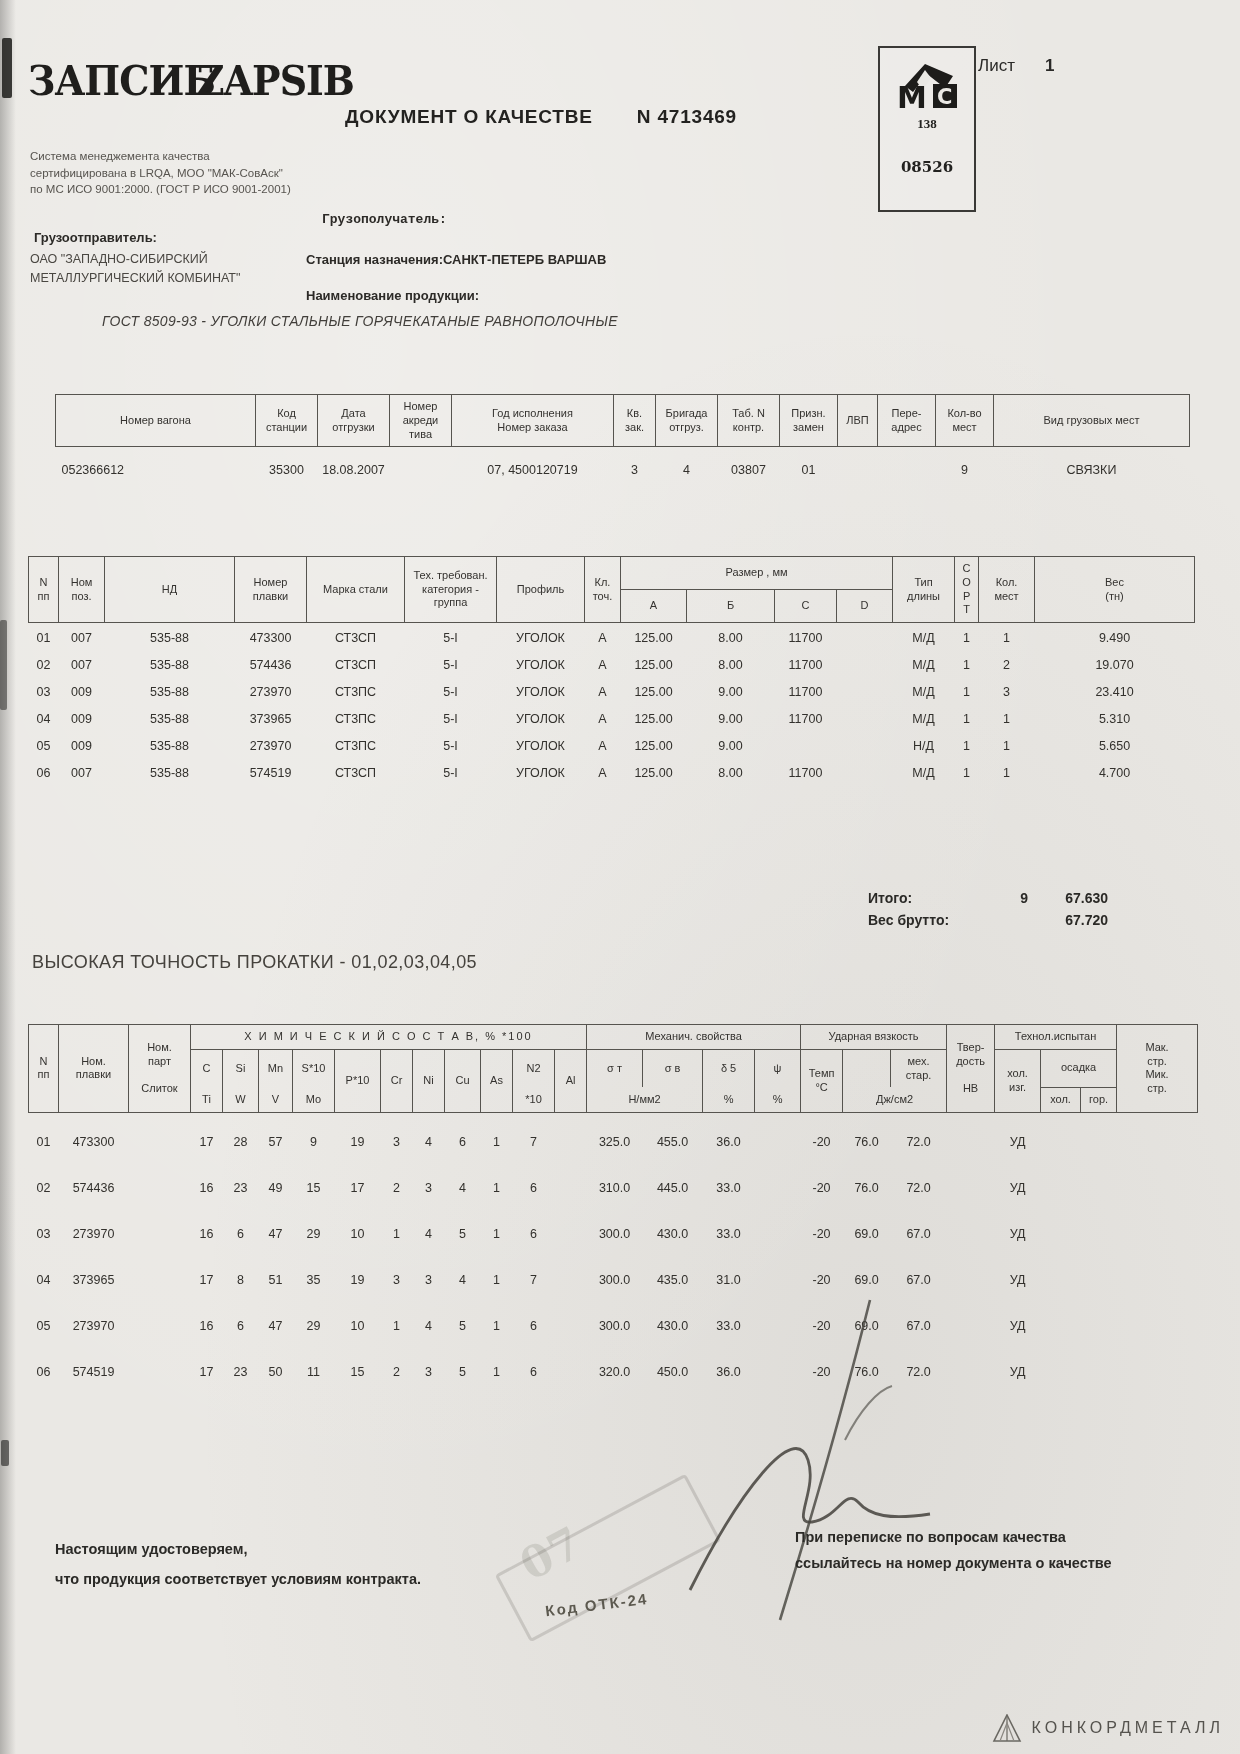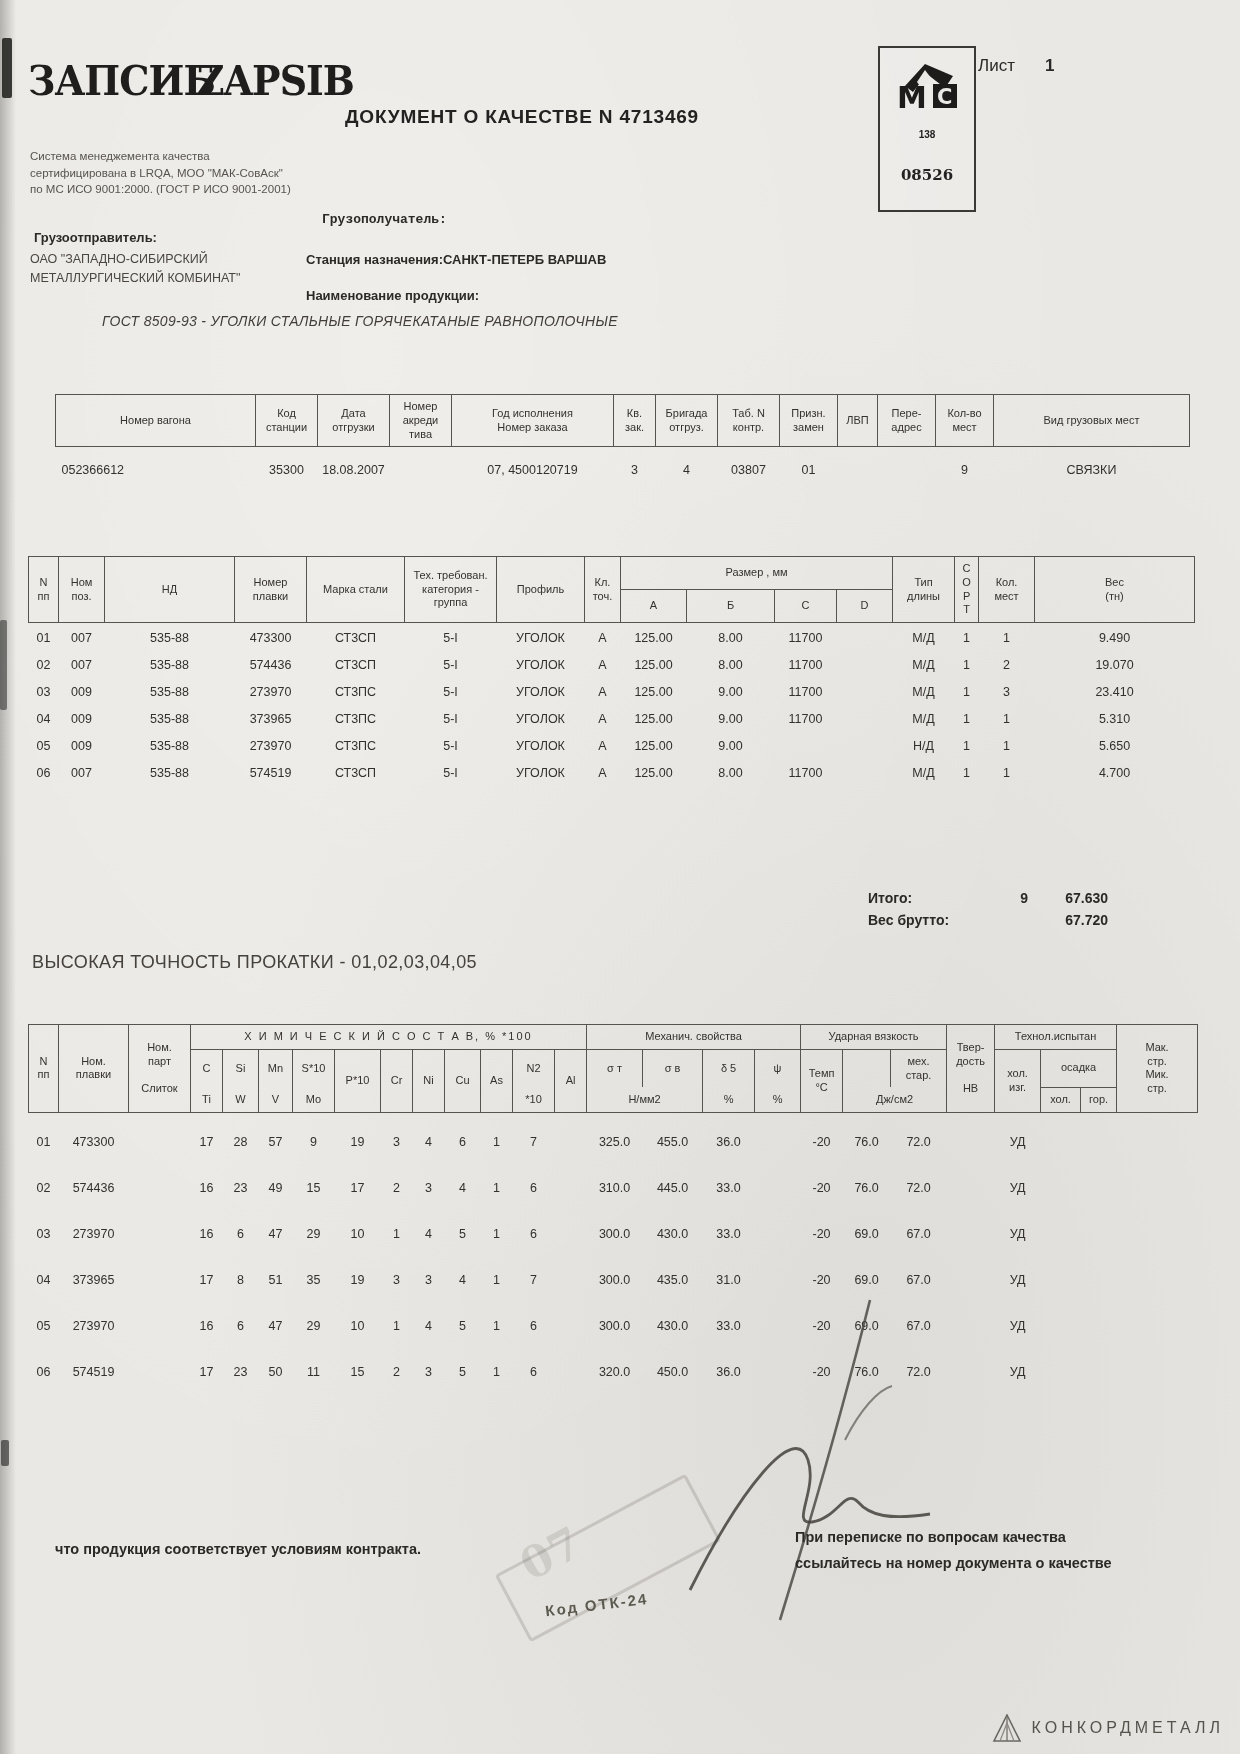--- a/index.html
+++ b/index.html
@@ -18,24 +18,24 @@
   .mark{background:#1c1c1a;border-radius:2px;opacity:.85;}
   
   .logo-block{left:28px;top:52px;width:300px;}
   .logo-row{display:flex;align-items:center;}
   .logo-txt{font-family:"DejaVu Serif", serif;font-weight:bold;font-size:38px;letter-spacing:-1px;color:#1f1e1c;transform:scaleY(1.08);}
   .bear{width:52px;height:46px;margin:0 -8px 10px -10px;border-radius:48% 52% 55% 45%;
     background:radial-gradient(circle at 40% 35%, #b9b6b1 0 18%, #6a6762 40%, #2f2e2b 75%);
     box-shadow:0 0 0 2px rgba(40,40,38,.5) inset;}
   .cert-text{left:30px;top:148px;width:268px;font-size:11.5px;line-height:1.45;color:#57544f;}
   .doc-title{left:345px;top:106px;font-size:19px;font-weight:bold;letter-spacing:.8px;color:#232220;}
-  .doc-title .num{}
+  .doc-title .num{margin-left:38px;}
   .stamp{left:878px;top:46px;width:94px;height:162px;border:2px solid #3a3936;display:flex;flex-direction:column;align-items:center;background:rgba(255,255,255,.12);}
   .stamp svg{margin-top:12px;}
-  .stamp .s138{font-family:Liberation Sans, sans-serif;font-weight:bold;font-size:10px;color:#232220;margin-top:19px;}
+  .stamp .s138{font-family:Liberation Serif, serif;font-weight:bold;font-size:13px;color:#232220;margin-top:6px;}
   .stamp .s085{font-family:"DejaVu Serif", serif;font-weight:bold;font-size:15px;color:#232220;margin-top:26px;}
   .sheet{left:978px;top:56px;font-size:17px;color:#2a2927;}
   .sheet .n{margin-left:30px;font-weight:bold;}
   
   .lbl{font-size:13px;font-weight:bold;color:#2c2a27;}
   .shipper-label{left:34px;top:230px;}
   .shipper-name{left:30px;top:250px;width:280px;font-size:12.5px;line-height:1.55;color:#4a4742;}
   .consignee-label{left:322px;top:212px;font-family:Liberation Mono, monospace;}
   .destination{left:306px;top:252px;}
   .product-label{left:306px;top:288px;}
@@ -635,20 +635,21 @@
     <td></td>
     <td>УД</td>
     <td></td>
     <td></td>
     <td></td>
   </tr>
 </tbody>
   </table>
 
   <div class="abs certify">
+    <div>Настоящим удостоверяем,</div>
     <div>что продукция соответствует условиям контракта.</div>
   </div>
 
   <div class="abs ghost-stamp"></div>
   <div class="abs ghost-digits">07</div>
   <div class="abs otk">Код  ОТК-24</div>
 
   <svg class="abs sig-wrap" viewBox="0 0 480 350">
     <path d="M 330 10 C 310 90, 280 200, 240 330" stroke="#44423c" stroke-width="2.6" fill="none" opacity="0.8"></path>
     <path d="M 150 300 C 200 200, 255 130, 268 170 C 278 200, 250 235, 272 232 C 298 228, 305 198, 318 212 C 330 226, 350 230, 390 224" stroke="#44423c" stroke-width="2.8" fill="none" opacity="0.85"></path>

